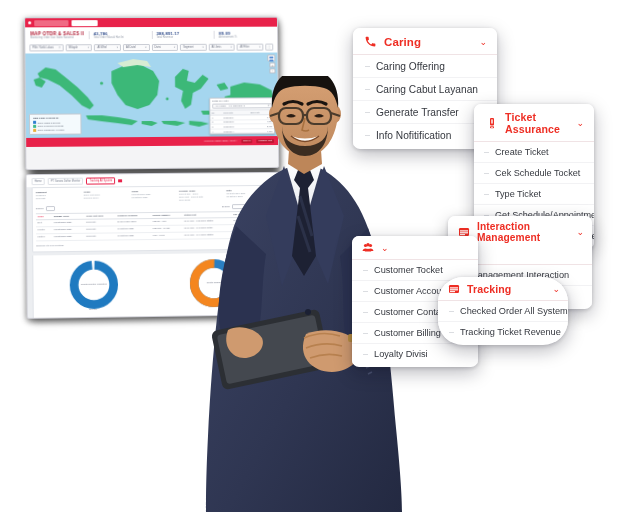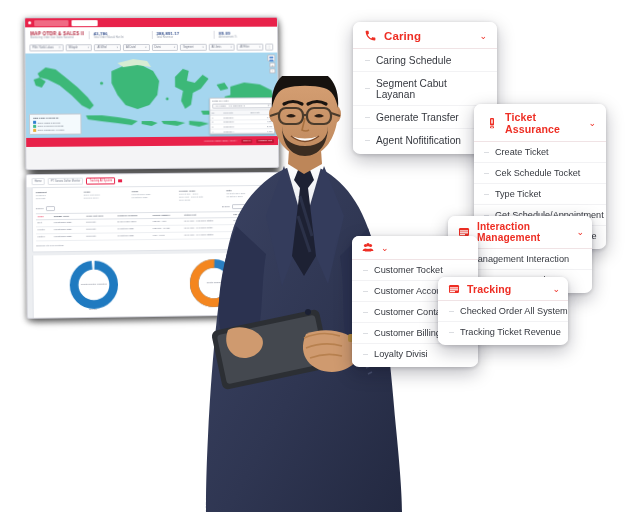--- a/index.html
+++ b/index.html
@@ -141,25 +141,25 @@
     display:flex; align-items:center; gap:6px;
     padding:5.5px 10px 5.5px 12px;
     font-size:10.2px; color:#35383f;
     border-bottom:1px solid #f2f2f4;
     background:#fff;
   }
   .p-item:last-child{ border-bottom:none; }
   .p-item .dash{ color:#c9ccd2; font-size:9px; line-height:1; }
 
   
-  #panel-caring      { left:353px; top:22px;  width:144px; }
-  #panel-ticket      { left:474px; top:104px; width:132px; }
+  #panel-caring      { left:353px; top:28px;  width:144px; }
+  #panel-ticket      { left:474px; top:104px; width:120px; }
   #panel-interaction { left:448px; top:216px; width:144px; }
   #panel-customer    { left:352px; top:236px; width:126px; }
-  #panel-tracking    { left:438px; top:277px; width:130px; }
+  #panel-tracking    { left:438px; top:277px; width:130px;border-radius:25px; }
 
   #panel-caring      { z-index: 6; }
   #panel-ticket      { z-index: 7; }
   #panel-interaction { z-index: 8; }
   #panel-customer    { z-index: 9; }
   #panel-tracking    { z-index: 10; }
 
   .dash-wrap{ z-index:3; }
   .person{ z-index:5; }
 </style>
@@ -539,33 +539,33 @@
         <svg viewBox="0 0 24 24" width="13" height="13" fill="#ee2e24">
           <path d="M6.6 10.8c1.4 2.8 3.8 5.1 6.6 6.6l2.2-2.2c.3-.3.7-.4 1-.2 1.2.4 2.4.6 3.6.6.6 0 1 .4 1 1V20c0 .6-.4 1-1 1C10.6 21 3 13.4 3 4c0-.6.4-1 1-1h3.5c.6 0 1 .4 1 1 0 1.3.2 2.5.6 3.6.1.3 0 .7-.2 1l-2.3 2.2z"></path>
         </svg>
       </span>
       <span class="ttl">Caring</span>
       <span class="chev">⌄</span>
     </div>
     <div class="p-body">
       <div class="p-item">
         <span class="dash">–</span>
-        <span>Caring Schedule</span>
+        <span>Caring Offering</span>
       </div>
       <div class="p-item">
         <span class="dash">–</span>
-        <span>Segment Cabut Layanan</span>
+        <span>Caring Cabut Layanan</span>
       </div>
       <div class="p-item">
         <span class="dash">–</span>
         <span>Generate Transfer</span>
       </div>
       <div class="p-item">
         <span class="dash">–</span>
-        <span>Agent Nofitification</span>
+        <span>Info Nofitification</span>
       </div>
     </div>
   </div>
 
   <div class="panel" id="panel-ticket">
     <div class="p-head">
       <span class="p-ico">
         <svg viewBox="0 0 24 24" width="12" height="12">
           <rect x="8" y="2" width="8" height="15" rx="2" fill="#ee2e24"></rect>
           <rect x="8" y="18.5" width="8" height="4" rx="1.6" fill="#ee2e24"></rect>
@@ -594,21 +594,21 @@
         <span>Get Schedule/Appointment</span>
       </div>
       <div class="p-item" style="font-size:9.1px;padding:5px 6px 5px 10px;white-space:nowrap">
         <span class="dash">–</span>
         <span>Update &amp; View Milestone</span>
       </div>
     </div>
   </div>
 
   <div class="panel" id="panel-interaction">
-    <div class="p-head" style="padding:5px 8px 5px 9px">
+    <div class="p-head" style="padding:5px 8px 21px 9px">
       <span class="p-ico">
         <svg viewBox="0 0 24 24" width="12" height="12">
           <rect x="2" y="4" width="20" height="16" rx="2.4" fill="#ee2e24"></rect>
           <rect x="4" y="8.6" width="16" height="2.4" fill="#ffffff"></rect>
           <rect x="4" y="12.4" width="16" height="2.4" fill="#ffffff"></rect>
           <rect x="4" y="16.2" width="10" height="2.2" fill="#ffffff"></rect>
         </svg>
       </span>
       <span class="ttl" style="font-size:10.2px">Interaction Management</span>
       <span class="chev">⌄</span>

